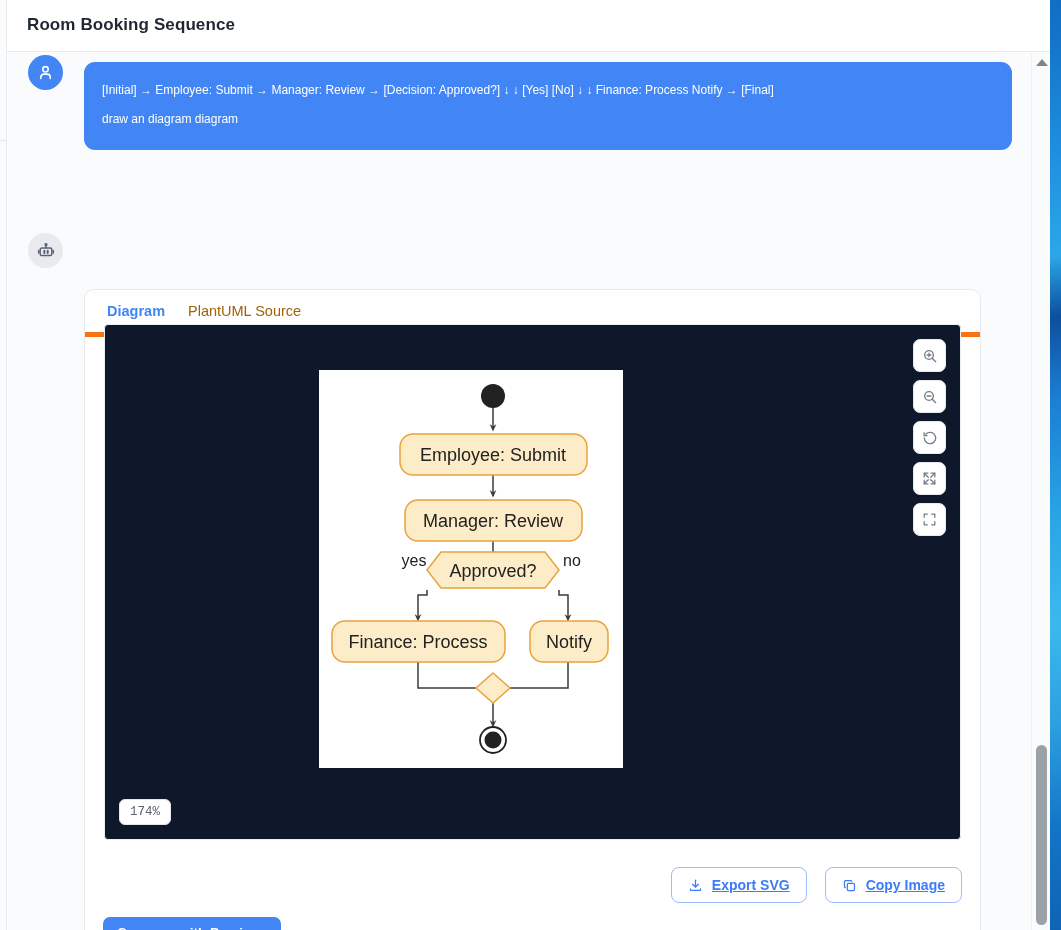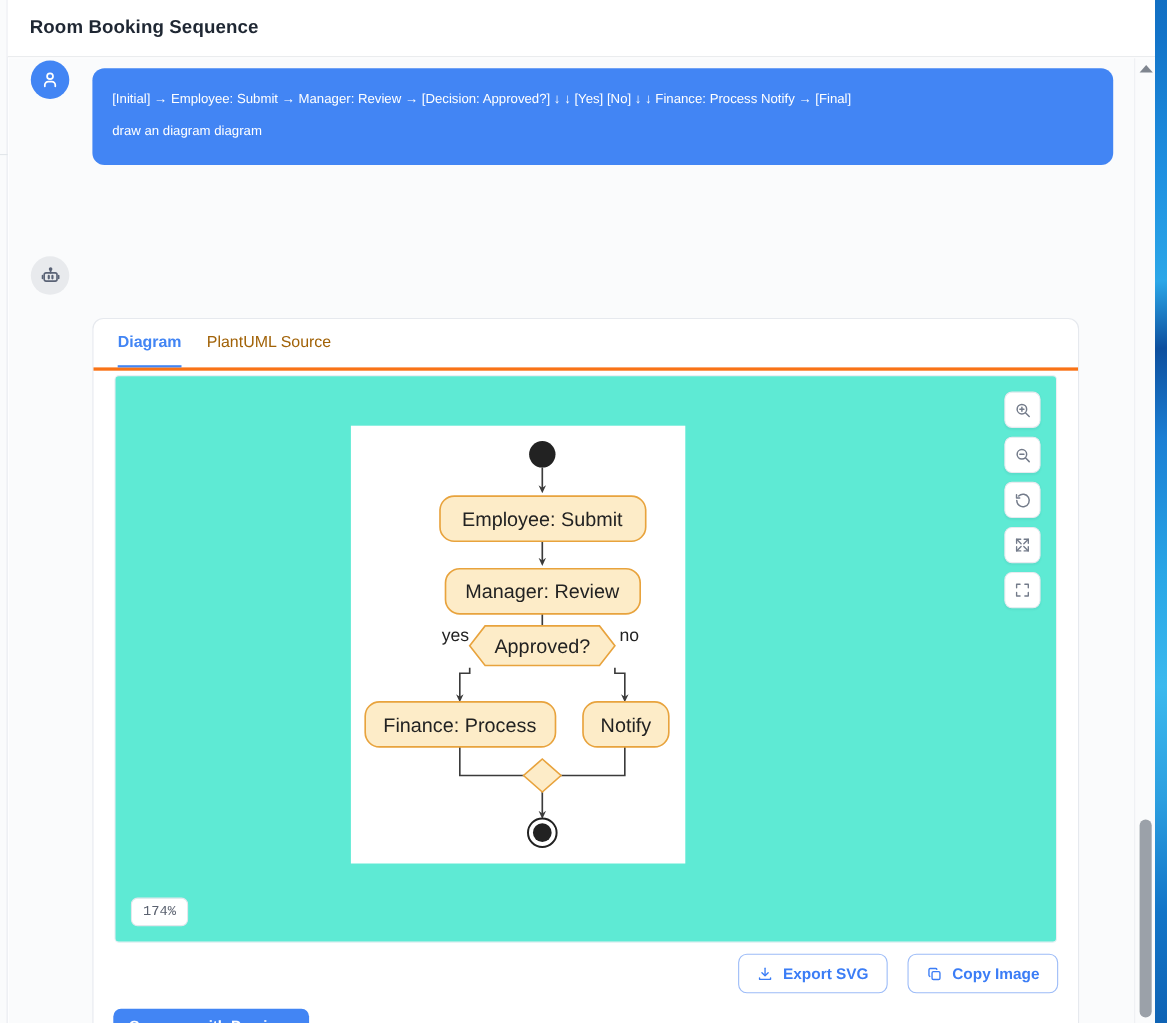--- a/index.html
+++ b/index.html
@@ -118,46 +118,46 @@
     background: #ffffff;
     border: 1px solid #e6e9ee;
     border-radius: 10px;
   }
 
   
   #tabs {
     position: absolute;
     left: 0; top: 0;
     width: 895px; height: 47px;
-    border-bottom: 3px solid #f97316;
+    border-bottom: 5px solid #f97316;
   }
   .tab {
     position: absolute;
     top: 13px;
     font-size: 14.5px;
     padding-bottom: 13px;
     cursor: pointer;
   }
   .tab.active {
     color: #4285f4;
     font-weight: 600;
     border-bottom: 2.5px solid #4285f4;
   }
   .tab.inactive { color: #a16207; }
   #tab-diagram { left: 22px; }
   #tab-source  { left: 103px; }
 
   
   #diagram-canvas {
     position: absolute;
-    left: 1px; top: 51px;
+    left: 1px; top: 34px;
     width: 857px;
     height: 516px;
     margin: 0 18px;
-    background: #5eead4;
+    background: #0f172a;
     border: 1px solid #eceff4;
     border-radius: 4px;
     overflow: hidden;
   }
 
   
   #canvas-toolbar {
     position: absolute;
     right: 14px; top: 14px;
     display: flex; flex-direction: column; gap: 8px;
@@ -206,20 +206,21 @@
     border: 1px solid #9dbcf8;
     border-radius: 8px;
     background: #ffffff;
     color: #3b7df6;
     font-size: 14px;
     font-weight: 600;
     display: flex; align-items: center; gap: 9px;
     padding: 0 16px;
     cursor: pointer;
     font-family: "Liberation Sans", sans-serif;
+    text-decoration: underline;
   }
   .action-btn svg { stroke: #3b7df6; }
 
   
   #compare-btn {
     position: absolute;
     left: 18px; top: 627px;
     height: 31px;
     background: #4285f4;
     color: #ffffff;

